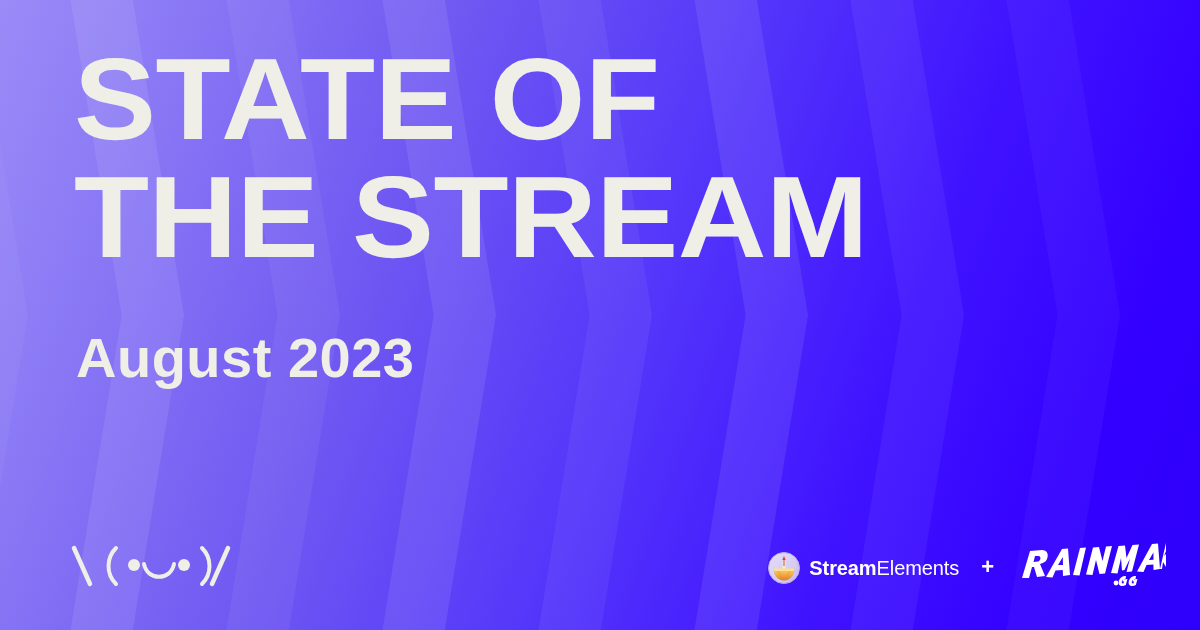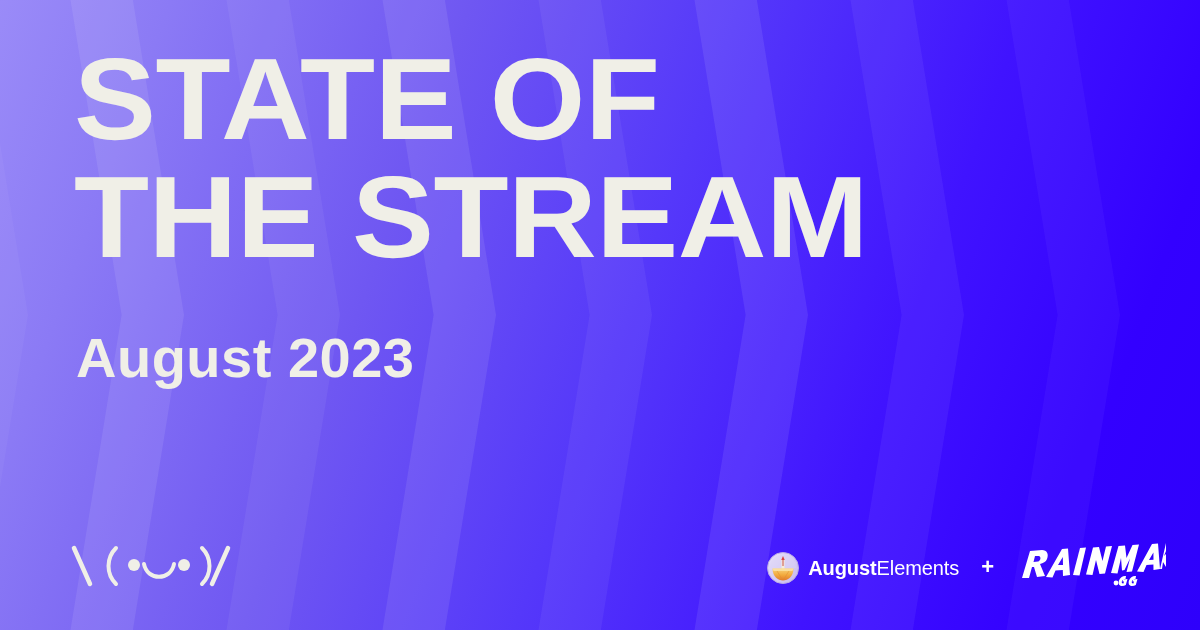--- a/index.html
+++ b/index.html
@@ -212,21 +212,21 @@
         <path d="M 32 8 L 35.5 16 L 28.5 16 Z" fill="#d94343"></path>
         <rect x="30.4" y="16" width="3.2" height="12" fill="#c23c3c" opacity="0.55"></rect>
 
         <path d="M 11 33 C 11 49, 22 57, 32 57 C 42 57, 53 49, 53 33 Z" fill="url(#seBowl)"></path>
         <path d="M 11 33 L 53 33 L 51 38 L 13 38 Z" fill="#fbe3a8" opacity="0.8"></path>
 
         <path d="M 20 38 L 30 54" stroke="#e08a30" stroke-width="2" fill="none" opacity="0.5"></path>
         <path d="M 44 38 L 34 54" stroke="#e08a30" stroke-width="2" fill="none" opacity="0.5"></path>
       </svg>
       <span class="se-word">
-        <span class="b">August</span><span class="l">Elements</span>
+        <span class="b">Stream</span><span class="l">Elements</span>
       </span>
     </div>
 
     <span class="plus">+</span>
 
     <div class="brand-rm">
       <svg width="150" height="48" viewBox="0 0 150 48">
         <g fill="#ffffff">
 
           <path d="M6 36 L14 9 L26 8 C31 8 33 12 31 17 C30 20 27 21 24 22 L29 34 L21 35 L18 25 L16 25 L13 36 Z M19 14 L17.5 20 L22 19.5 C24.5 19 25.5 15 23 14 Z"></path>

